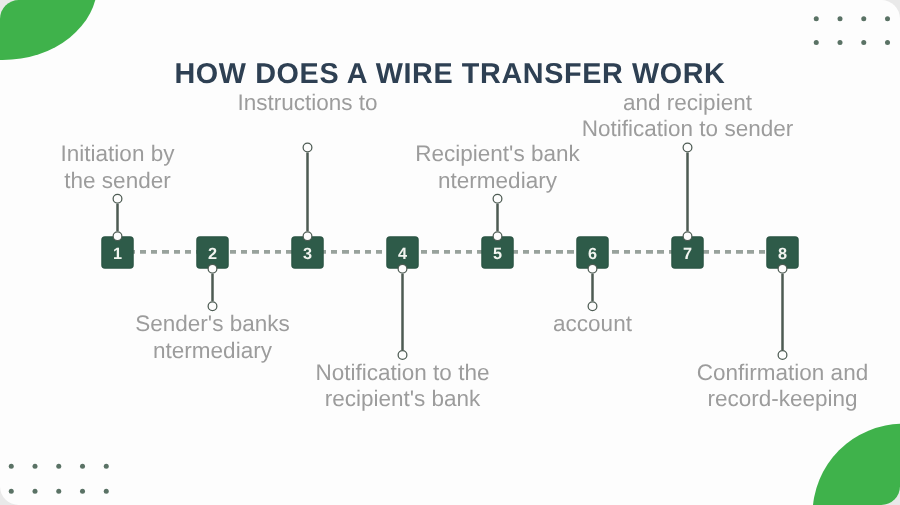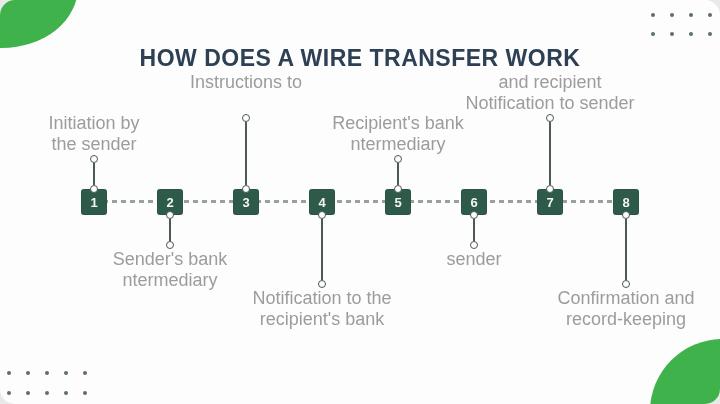--- a/index.html
+++ b/index.html
@@ -90,21 +90,21 @@
         </div>
       </div>
       <div class="step-group">
         <div class="step-square" style="left: 157px;">
           <span>2</span>
         </div>
         <div class="ring" style="left: 166px; top: 211px;"></div>
         <div class="ring" style="left: 166px; top: 241px;"></div>
         <div class="stem" style="left: 169px; top: 219px; height: 22px;"></div>
         <div class="step-label" style="left: 70px; top: 249px;">
-          <div>Sender's bank</div>
+          <div>Sender's banks</div>
           <div>ntermediary</div>
         </div>
       </div>
       <div class="step-group">
         <div class="step-square" style="left: 233px;">
           <span>3</span>
         </div>
         <div class="ring" style="left: 242px; top: 185px;"></div>
         <div class="ring" style="left: 242px; top: 114px;"></div>
         <div class="stem" style="left: 245px; top: 122px; height: 63px;"></div>
@@ -137,21 +137,21 @@
         </div>
       </div>
       <div class="step-group">
         <div class="step-square" style="left: 461px;">
           <span>6</span>
         </div>
         <div class="ring" style="left: 470px; top: 211px;"></div>
         <div class="ring" style="left: 470px; top: 241px;"></div>
         <div class="stem" style="left: 473px; top: 219px; height: 22px;"></div>
         <div class="step-label" style="left: 374px; top: 249px;">
-          <div>sender</div>
+          <div>account</div>
         </div>
       </div>
       <div class="step-group">
         <div class="step-square" style="left: 537px;">
           <span>7</span>
         </div>
         <div class="ring" style="left: 546px; top: 185px;"></div>
         <div class="ring" style="left: 546px; top: 114px;"></div>
         <div class="stem" style="left: 549px; top: 122px; height: 63px;"></div>
         <div class="step-label" style="left: 450px; top: 72px;">

